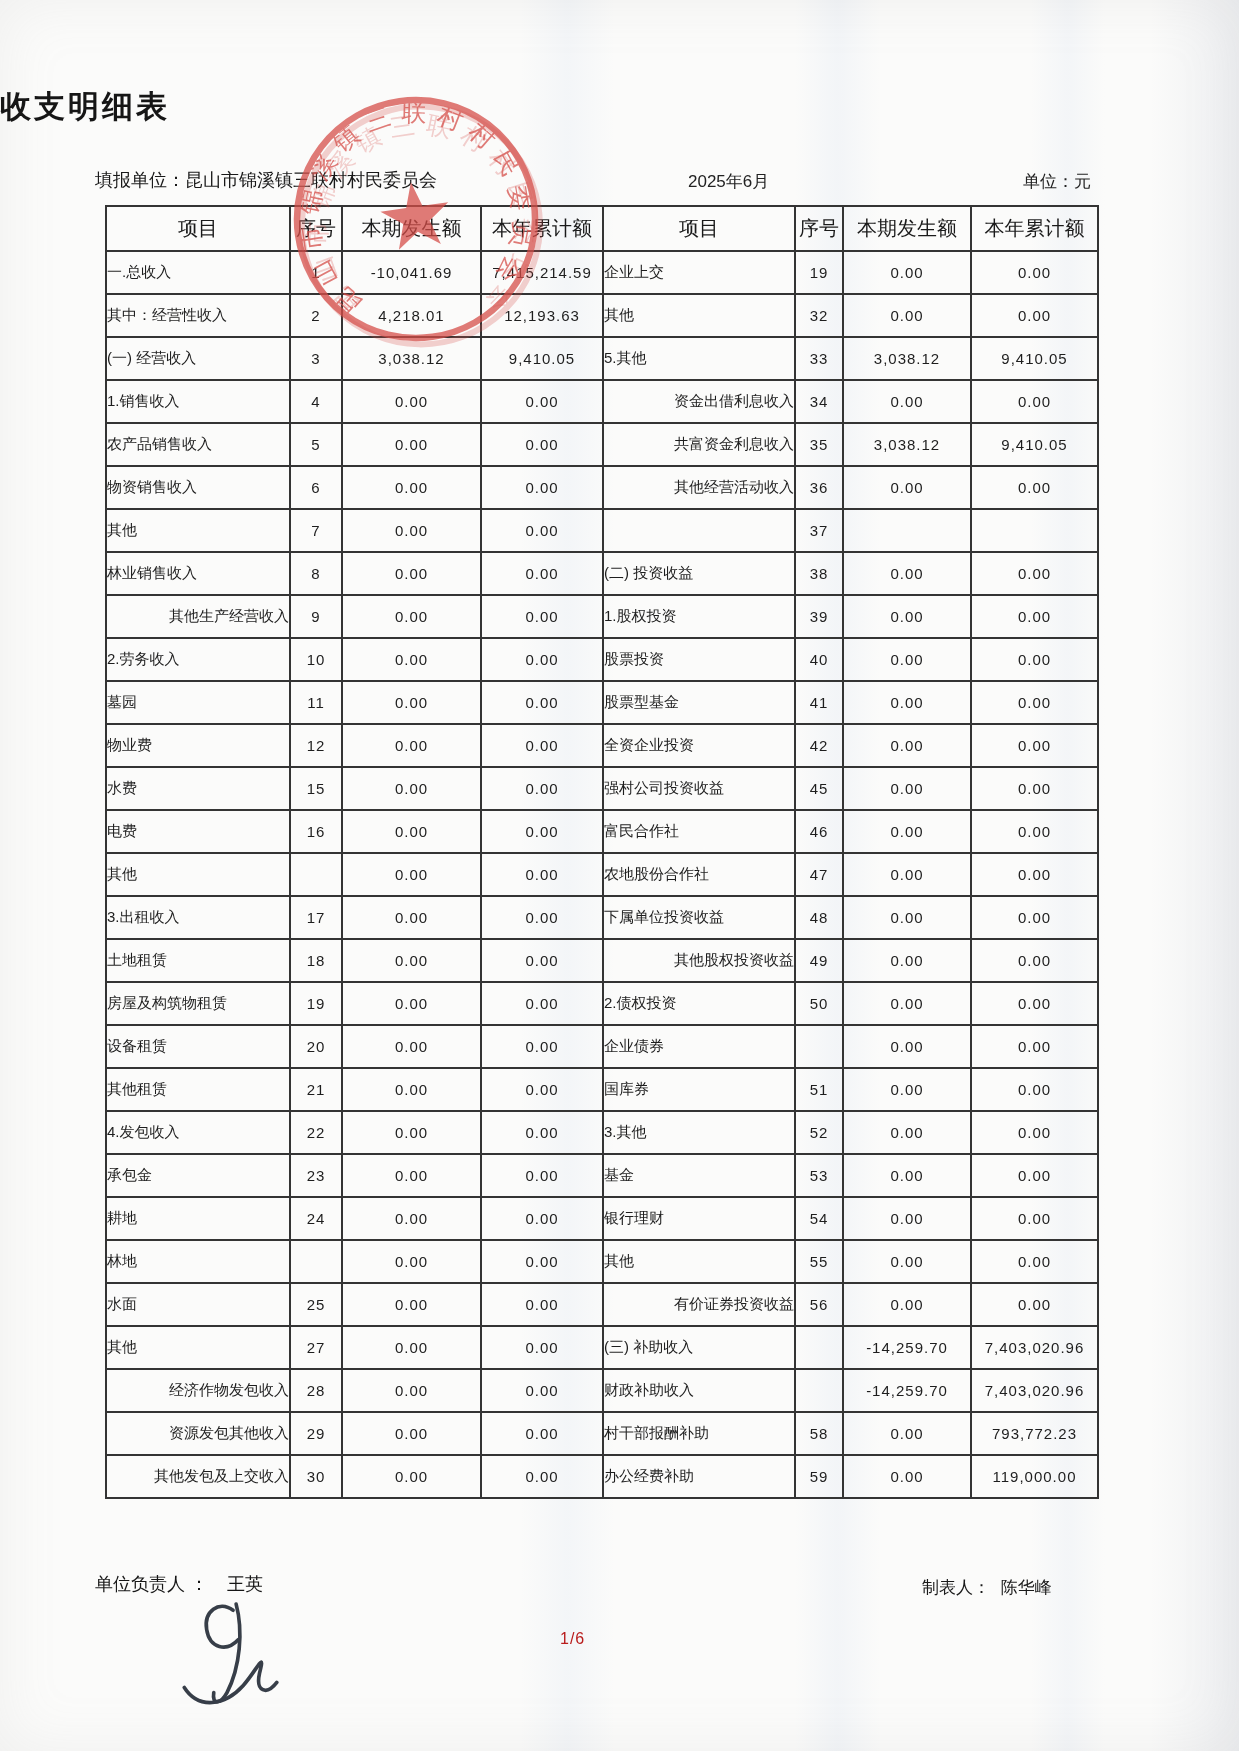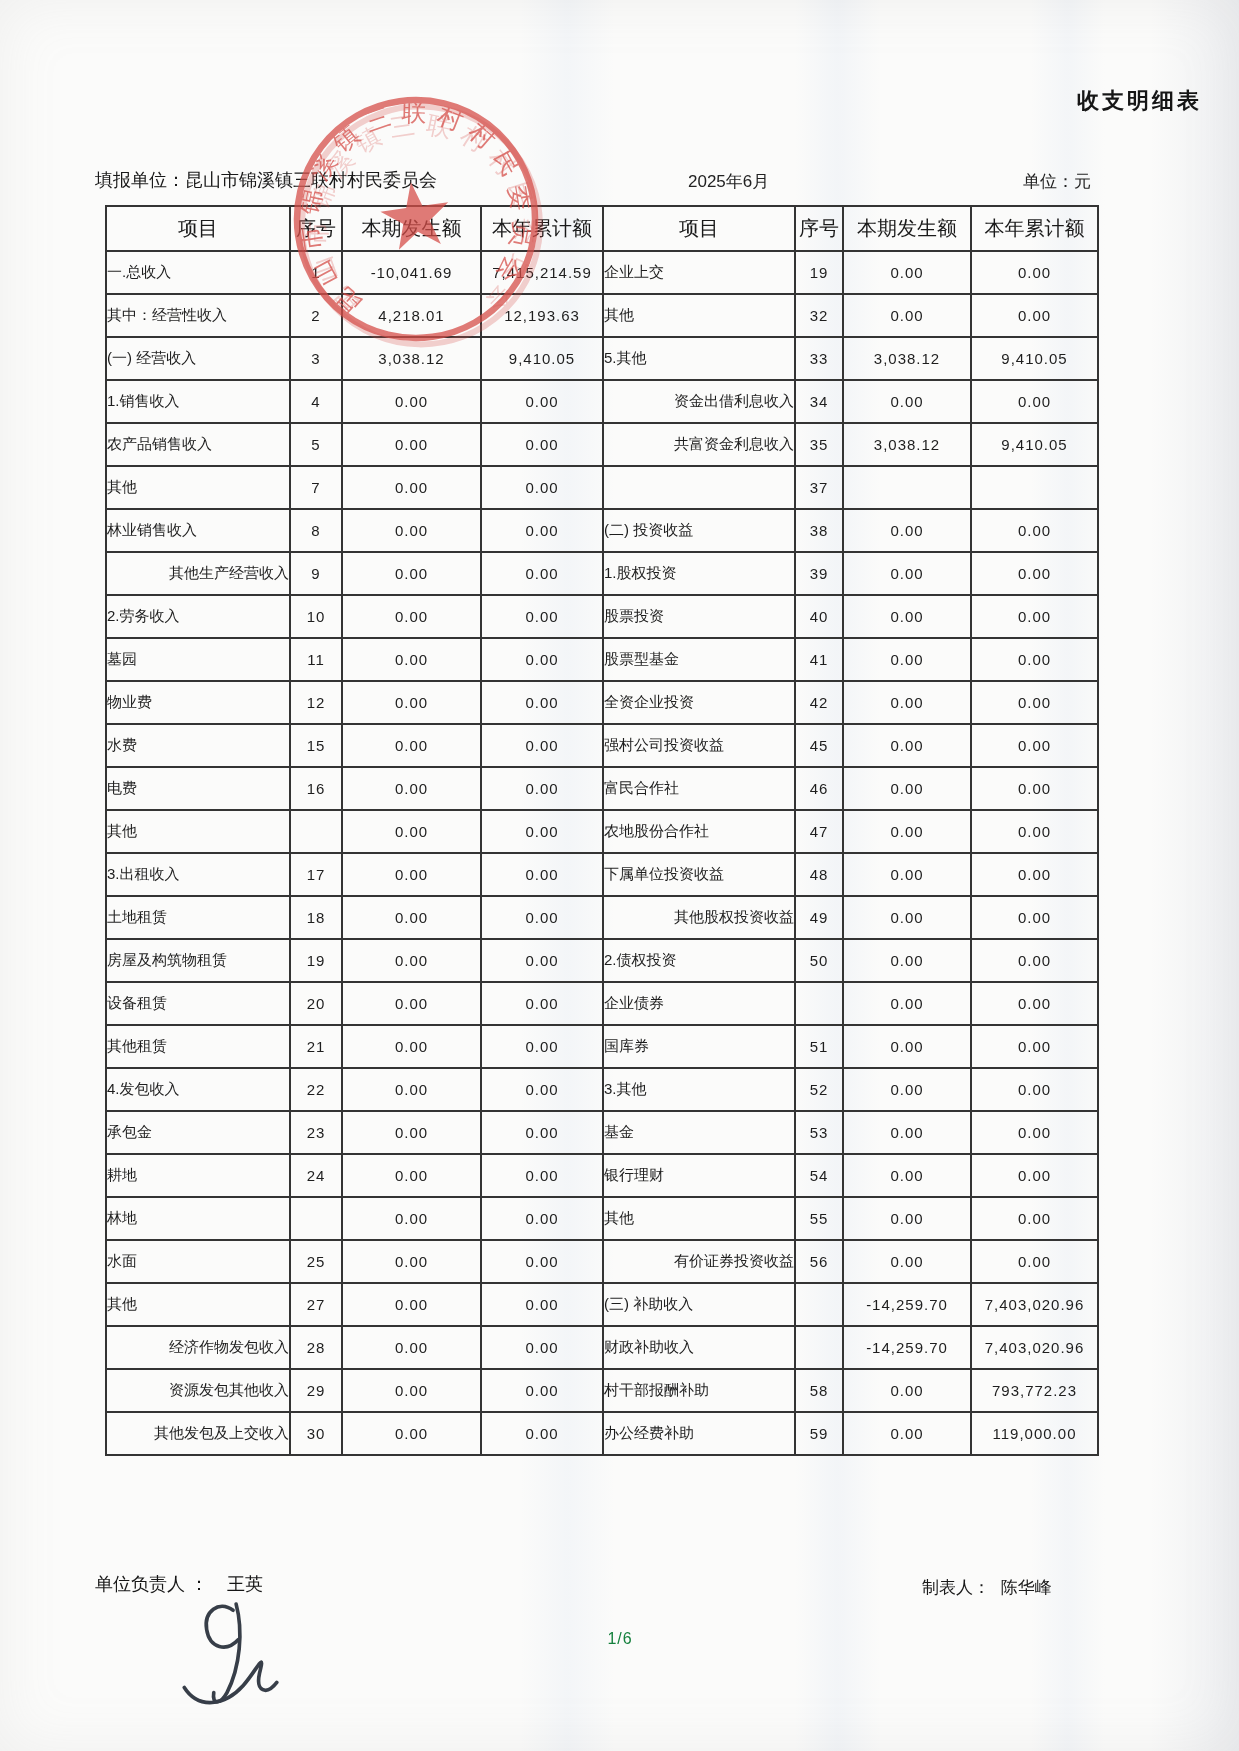--- a/index.html
+++ b/index.html
@@ -14,21 +14,21 @@
   
   .streak{position:absolute;top:0;height:1751px;pointer-events:none;}
   .s1{left:520px;width:95px;background:linear-gradient(90deg,rgba(203,216,236,0),rgba(203,216,236,.16),rgba(203,216,236,0));}
   .s2{left:795px;width:85px;background:linear-gradient(90deg,rgba(203,216,236,0),rgba(203,216,236,.18),rgba(203,216,236,0));}
   .s3{left:1030px;width:75px;background:linear-gradient(90deg,rgba(203,216,236,0),rgba(203,216,236,.16),rgba(203,216,236,0));}
   .s4{left:1150px;width:89px;background:linear-gradient(90deg,rgba(190,196,210,0),rgba(190,196,210,.22));}
   .shade{position:absolute;inset:0;box-shadow:inset 0 0 60px rgba(160,160,160,.12);pointer-events:none;}
 
   .title{
     position:absolute;left:0;top:86px;width:1202px;
-    text-align:right;font-size:22px;font-weight:bold;letter-spacing:3px;color:#161616;
+    text-align:left;font-size:31px;font-weight:bold;letter-spacing:3px;color:#161616;
   }
   .meta-unit{position:absolute;left:95px;top:168px;font-size:18px;color:#181818;}
   .meta-period{position:absolute;left:688px;top:170px;font-size:17px;color:#222;}
   .meta-currency{position:absolute;right:148px;top:170px;font-size:17px;color:#222;}
 
   table.sheet{
     position:absolute;left:105px;top:205px;
     width:992px;border-collapse:collapse;table-layout:fixed;
   }
   table.sheet th,table.sheet td{
@@ -45,21 +45,21 @@
   td.ind0{padding-left:8px;}
   td.ind1{padding-left:26px;}
   td.ind2{padding-left:44px;}
   td.ind3{padding-left:62px;}
   td.ind4{padding-left:72px;}
   td.ind5{padding-left:84px;}
   td.indr{text-align:right;padding-right:3px;}
 
   .footer-left{position:absolute;left:95px;top:1572px;font-size:18px;color:#161616;}
   .footer-right{position:absolute;left:922px;top:1576px;font-size:17px;color:#1a1a1a;}
-  .pageno{position:absolute;left:560px;top:1630px;width:120px;text-align:center;font-size:16px;color:#15803d;letter-spacing:1px;}
+  .pageno{position:absolute;left:560px;top:1630px;width:120px;text-align:left;font-size:16px;color:#b91c1c;letter-spacing:1px;}
 
   .stamp{
     position:absolute;left:281px;top:84px;width:270px;height:270px;
     transform:rotate(-8deg);
     pointer-events:none;
     opacity:.92;
   }
   .signature{position:absolute;left:168px;top:1596px;width:120px;height:122px;pointer-events:none;}
 </style>
 </head>
@@ -147,20 +147,30 @@
           <td class="item ind2">农产品销售收入</td>
           <td class="seq">5</td>
           <td class="amt">0.00</td>
           <td class="amt">0.00</td>
           <td class="item indr">共富资金利息收入</td>
           <td class="seq">35</td>
           <td class="amt">3,038.12</td>
           <td class="amt">9,410.05</td>
         </tr>
         <tr>
+          <td class="item ind2">物资销售收入</td>
+          <td class="seq">6</td>
+          <td class="amt">0.00</td>
+          <td class="amt">0.00</td>
+          <td class="item indr">其他经营活动收入</td>
+          <td class="seq">36</td>
+          <td class="amt">0.00</td>
+          <td class="amt">0.00</td>
+        </tr>
+        <tr>
           <td class="item ind2">其他</td>
           <td class="seq">7</td>
           <td class="amt">0.00</td>
           <td class="amt">0.00</td>
           <td class="item ind0"></td>
           <td class="seq">37</td>
           <td class="amt"></td>
           <td class="amt"></td>
         </tr>
         <tr>

